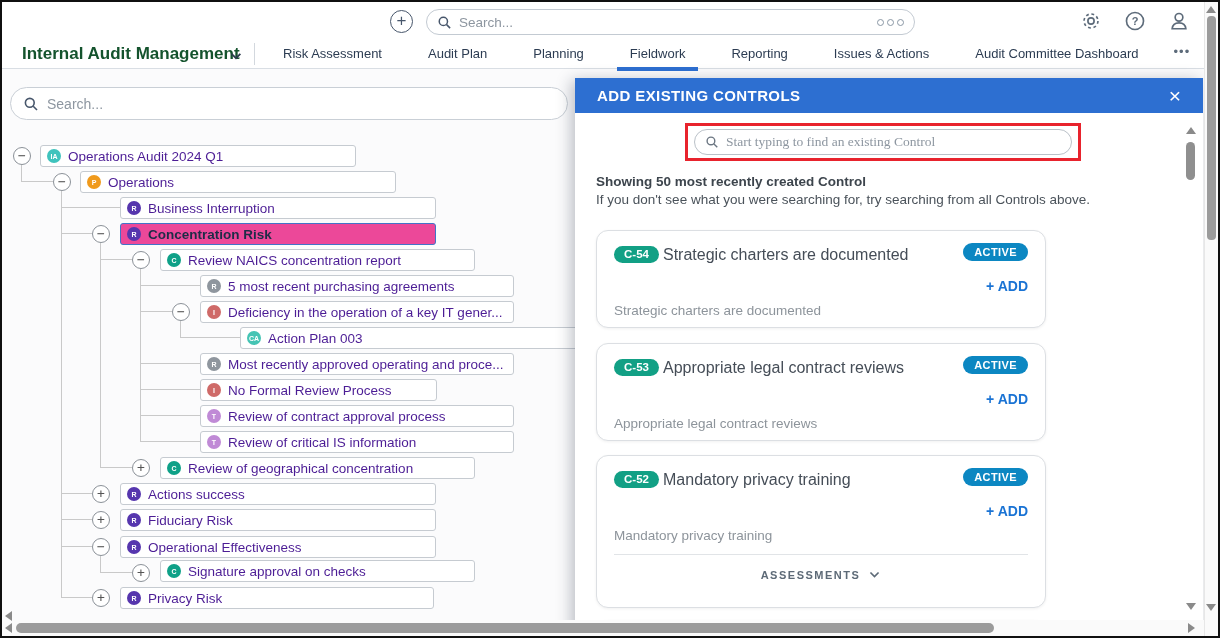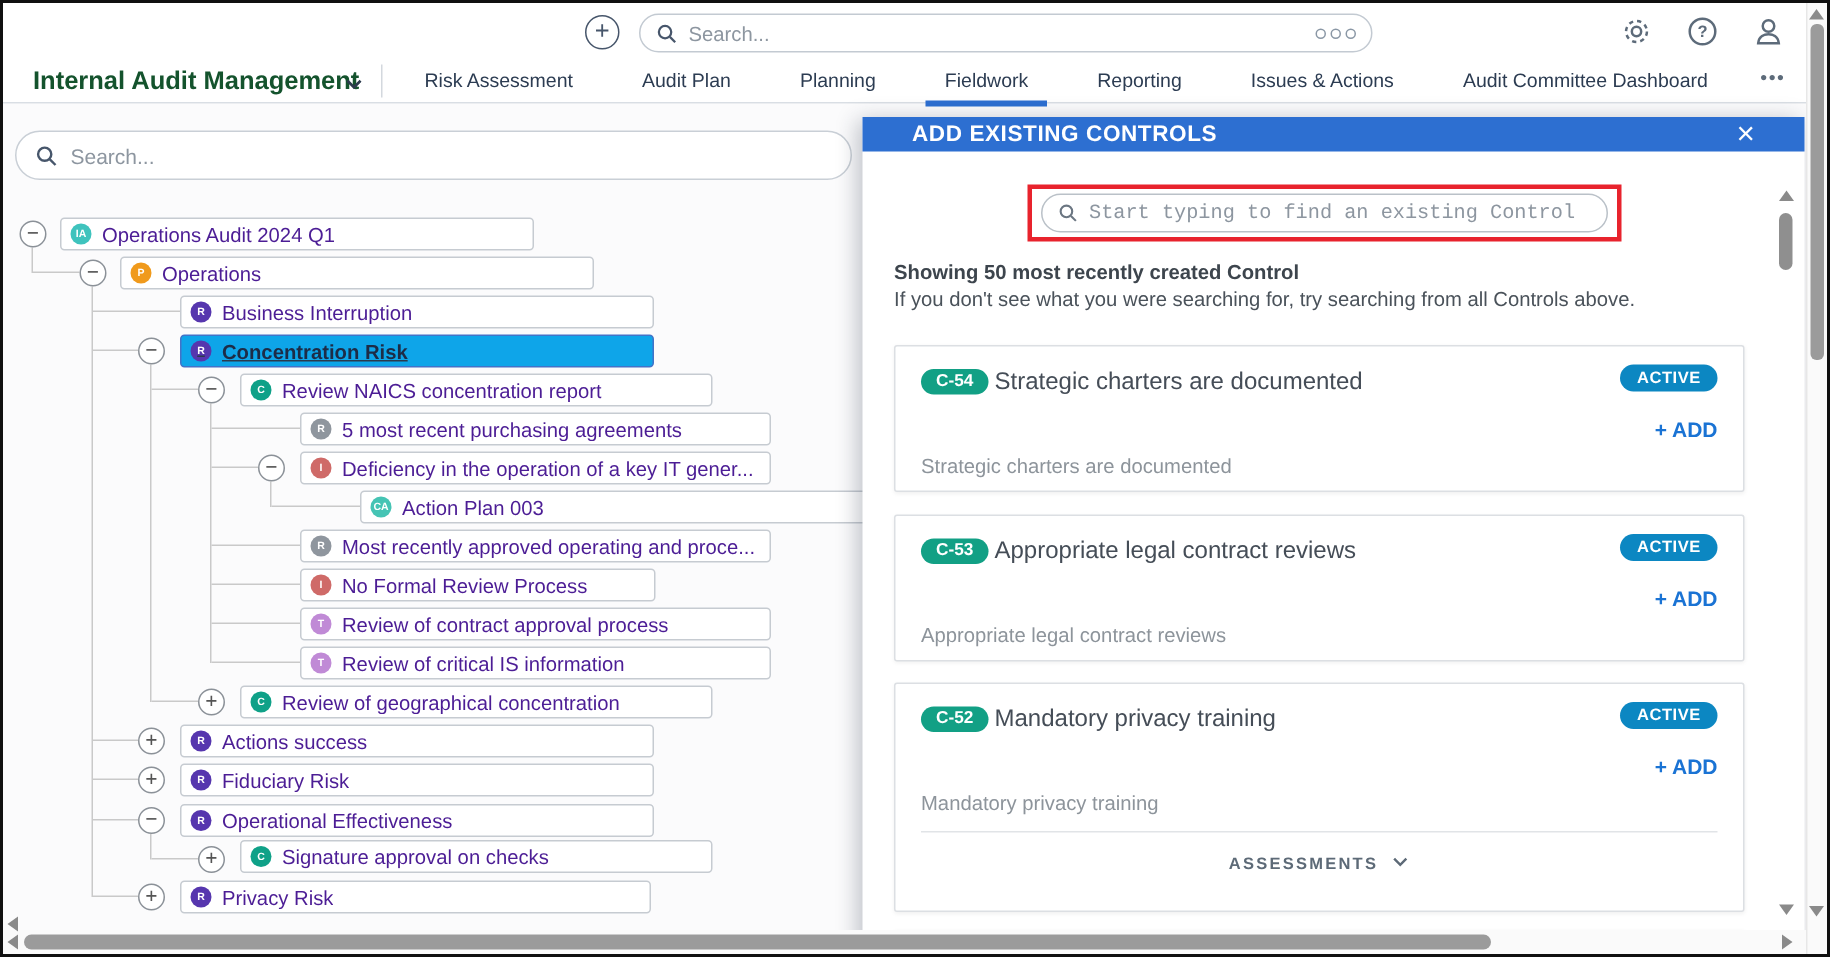--- a/index.html
+++ b/index.html
@@ -43,44 +43,44 @@
   .vl, .hl { position:absolute; background:#c9c9c9; z-index:1; }
   .vl { width:1px; } .hl { height:1px; }
 
   .toggle { position:absolute; width:18px; height:18px; border:1px solid #8b9198; border-radius:50%;
     background:#fff; color:#555; font-size:13px; line-height:15px; text-align:center; z-index:3; cursor:pointer;
     font-family:"DejaVu Sans Mono", monospace; }
 
   .node { position:absolute; height:22px; background:#fff; border:1px solid #c6cbd1; border-radius:3px;
     display:flex; align-items:center; padding:0 6px; gap:7px; z-index:2; cursor:pointer; overflow:hidden; }
   .node .nlabel { font-size:13.5px; color:#4c1d95; white-space:nowrap; overflow:hidden; text-overflow:ellipsis; }
-  .node.selected { background:#0ea5e9; border:1.5px solid #4273c8;text-decoration:underline; }
+  .node.selected { background:#ec4899; border:1.5px solid #4273c8; }
   .node.selected .nlabel { color:#1d2c47; font-weight:bold; }
   .badge { min-width:14px; height:14px; border-radius:50%; color:#fff; font-size:7px; font-weight:bold;
     display:flex; align-items:center; justify-content:center; flex:0 0 auto; letter-spacing:0; }
   .b-ia { background:#3fc3bd; } .b-p { background:#f09a1c; } .b-r { background:#5636ae; }
   .b-c { background:#0fa188; } .b-rq { background:#8f969e; } .b-i { background:#cf6a68; }
   .b-ca { background:#45c4b4; } .b-t { background:#c08ad6; }
 
   
   .modal { position:absolute; left:575px; top:78px; width:628px; height:558px; background:#fff;
     box-shadow:-4px 2px 14px rgba(30,40,60,.28); z-index:10; }
-  .modal-header { position:absolute; left:0; top:0; right:0; height:23px; background:#2d6fd1;
-    display:flex; align-items:center; padding:0 33px; }
+  .modal-header { position:absolute; left:0; top:0; right:0; height:35px; background:#2d6fd1;
+    display:flex; align-items:center; padding:0 22px; }
   .modal-title { color:#fff; font-size:15px; font-weight:bold; letter-spacing:.4px; }
   .modal-close { margin-left:auto; color:#fff; font-size:21px; line-height:20px; cursor:pointer; font-weight:normal; }
   .red-box { position:absolute; left:110px; top:45px; width:396px; height:38px; border:3px solid #e8232d; z-index:3; }
   .msearch { position:absolute; left:119px; top:51px; width:378px; height:26px; border:1px solid #bac1c8;
     border-radius:13px; background:#fff; display:flex; align-items:center; padding:0 10px; gap:7px; z-index:4; }
-  .msearch input { border:0; outline:0; flex:1; font-size:13.5px; color:#3c4656; font-family:Liberation Mono, monospace; background:transparent; }
+  .msearch input { border:0; outline:0; flex:1; font-size:13.5px; color:#3c4656; font-family:Liberation Serif, serif; background:transparent; }
   .showing { position:absolute; left:21px; top:96px; font-size:13.5px; font-weight:bold; color:#3d454d; }
   .hint { position:absolute; left:21px; top:114px; font-size:13.5px; color:#4a525a; }
 
-  .card { position:absolute; left:21px; width:567px; background:#fff; border:1px solid #dcdfe3;
-    border-radius:2px; box-shadow:0 1px 3px rgba(0,0,0,.06); }
+  .card { position:absolute; left:21px; width:450px; background:#fff; border:1px solid #dcdfe3;
+    border-radius:12px; box-shadow:0 1px 3px rgba(0,0,0,.06); }
   .cid { position:absolute; left:17px; top:15px; background:#12a085; color:#fff; font-size:11.5px; font-weight:bold;
     padding:2px 10px 3px; border-radius:10px; }
   .ctitle { position:absolute; left:66px; top:15px; font-size:16px; color:#454d57; }
   .cstatus { position:absolute; right:17px; top:12px; background:#0c87c2; color:#fff; font-size:11px; font-weight:bold;
     padding:3px 11px; border-radius:10px; letter-spacing:.4px; }
   .cadd { position:absolute; right:17px; top:47px; color:#1a73d4; font-size:14px; font-weight:bold; cursor:pointer; }
   .cdesc { position:absolute; left:17px; top:72px; font-size:13.5px; color:#8d949b; }
   .cdivider { position:absolute; left:17px; right:17px; top:98px; border-top:1px solid #e1e4e7; }
   .cassess { position:absolute; left:0; right:0; top:112px; text-align:center; font-size:11px; font-weight:bold;
     color:#5d6a77; letter-spacing:1.5px; cursor:pointer; }

